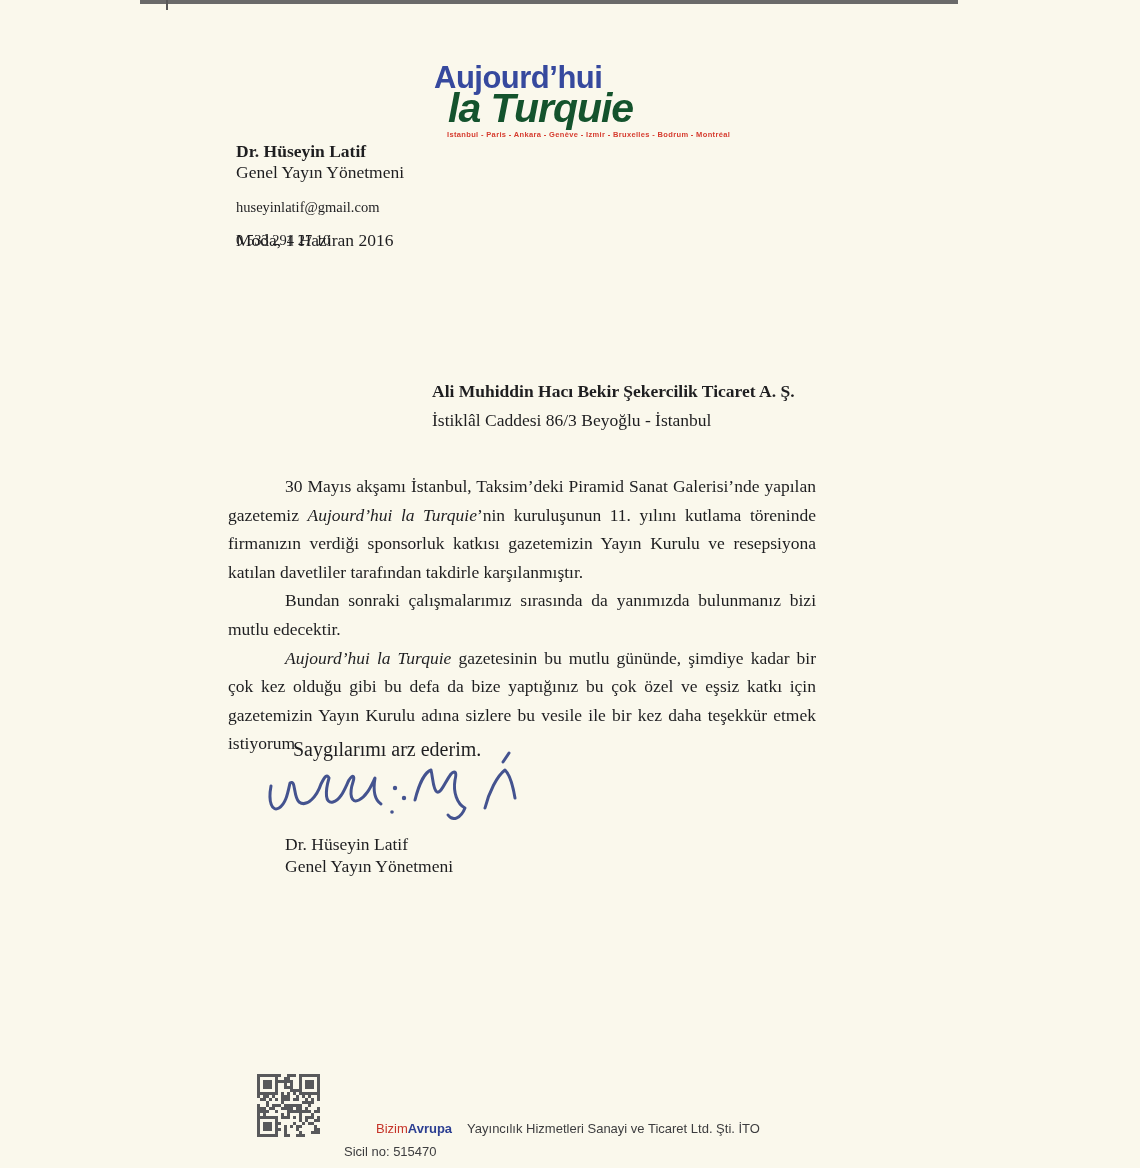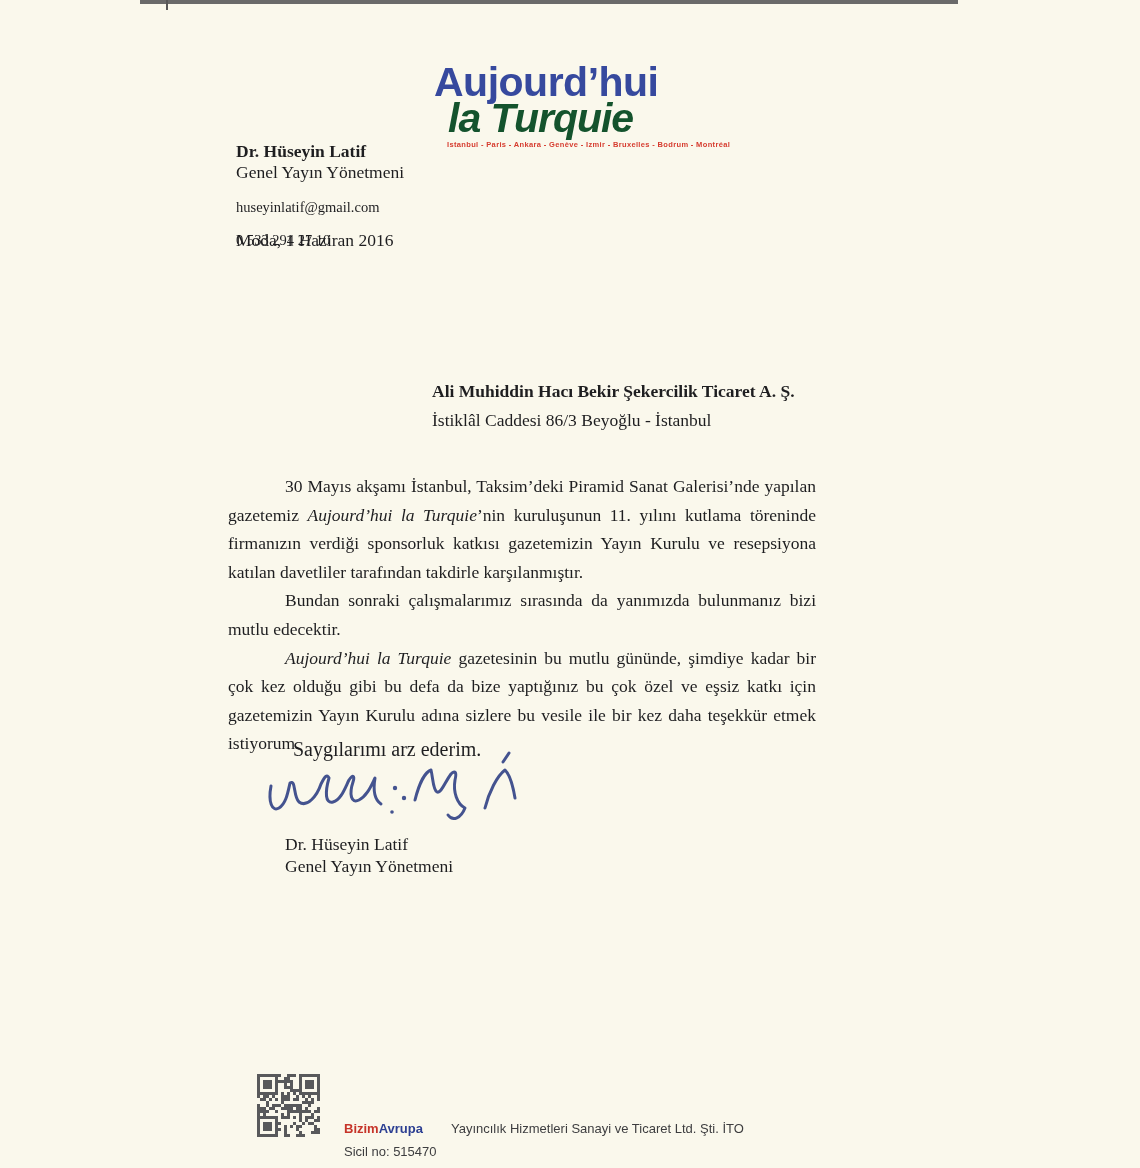--- a/index.html
+++ b/index.html
@@ -6,21 +6,21 @@
   .page{
     position:relative;width:1140px;height:1168px;background:#faf8ec;
     font-family:"Liberation Serif",serif;color:#1e1e20;overflow:hidden;
   }
   .abs{position:absolute;}
   
   .scan-bar{left:140px;top:0;width:818px;height:4px;background:#6a6a6a;}
   .scan-tick{left:166px;top:0;width:2px;height:10px;background:#585858;}
   
   .logo{left:430px;top:62px;width:260px;font-family:"Liberation Sans",sans-serif;}
-  .logo-line1{font-size:41px;font-weight:bold;letter-spacing:-0.5px;line-height:1;margin-left:4px;}
+  .logo-line1{font-size:31px;font-weight:bold;letter-spacing:-0.5px;line-height:1;margin-left:4px;}
   .logo-line2{font-size:41px;font-weight:bold;font-style:italic;letter-spacing:-1px;line-height:0.95;margin-top:-4px;margin-left:18px;}
   .logo-cities{font-size:7.5px;font-weight:bold;letter-spacing:0.35px;margin-top:2px;margin-left:17px;white-space:nowrap;}
   
   .sender{left:236px;top:141px;line-height:1.2;}
   .sender-name{font-size:17.5px;font-weight:bold;}
   .sender-role{font-size:17.5px;}
   .sender-email,.sender-phone{font-size:14.5px;line-height:1.15;margin-top:16px;}
   .dateline{left:236px;top:230px;font-size:17.5px;}
   
   .recipient{left:432px;top:377px;line-height:29px;font-size:17.5px;}
@@ -31,22 +31,22 @@
   .closing{left:293px;top:738px;font-size:20px;}
   .sig-svg{left:263px;top:748px;}
   .sig-block{left:285px;top:834px;font-size:17.5px;line-height:21.5px;}
   
   .qr{left:257px;top:1074px;}
   .footer-text{
     left:344px;top:1074px;width:420px;
     font-family:"Liberation Sans",sans-serif;font-size:13px;line-height:22.2px;
     color:#3d3d3f;white-space:pre-wrap;
   }
-  .brand1{font-weight:bold;}
-  .brand2{font-weight:bold;margin-right:28px;}
+  .brand1{font-weight:normal;margin-left:32px;}
+  .brand2{font-weight:bold;margin-right:15px;}
   em{font-style:italic;}
 </style>
 </head>
 <body>
 
 <div class="page">
 
   <div class="abs scan-bar"></div>
   <div class="abs scan-tick"></div>
 

